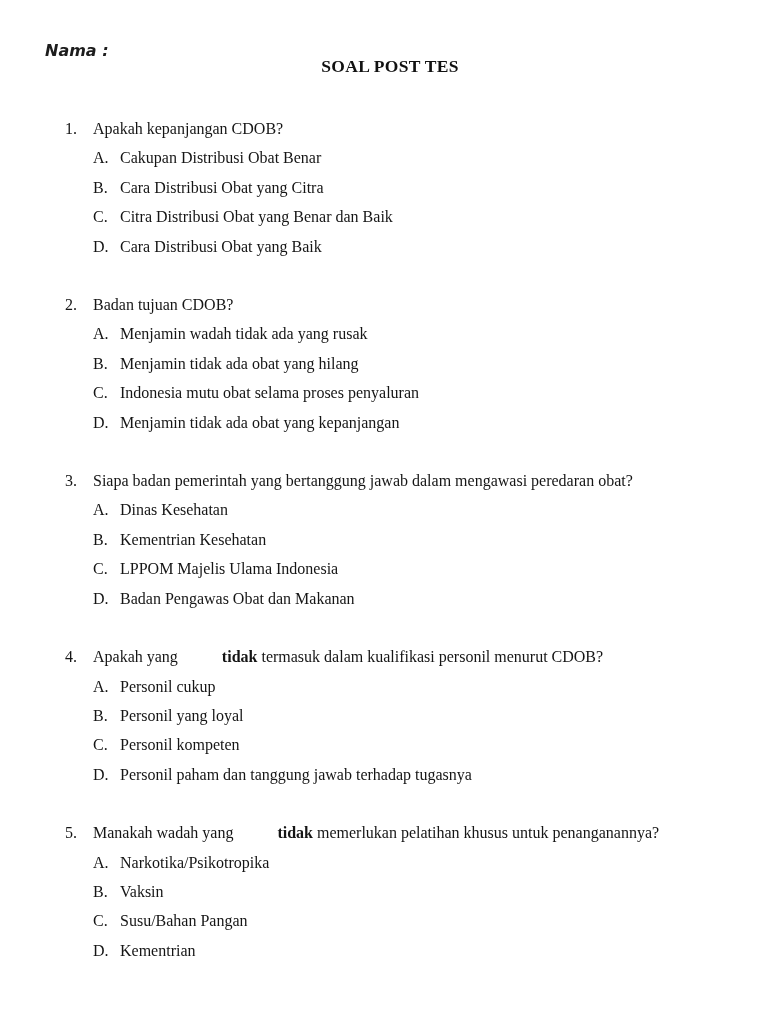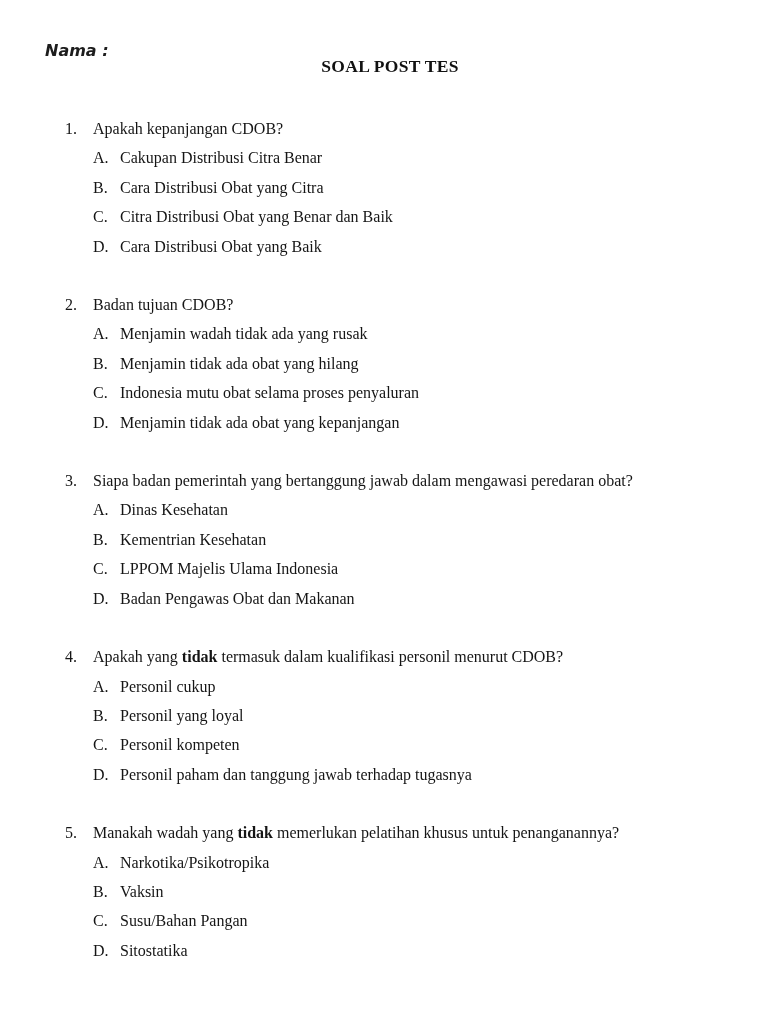--- a/index.html
+++ b/index.html
@@ -32,41 +32,41 @@
   }
   .questions {
     position: absolute;
     top: 114px; left: 65px; right: 38px;
     font-size: 16px;
   }
   .question { margin-bottom: 29px; }
   .line { display: flex; line-height: 29.4px; }
   .q-num { flex: 0 0 28px; }
   .q-text { flex: 1; }
-  .q-text b { font-weight: 700; }
+  .q-text b { font-weight: 700; margin-left: 40px; }
   .option { padding-left: 28px; }
   .opt-letter { flex: 0 0 27px; }
   .opt-text { flex: 1; }
 </style>
 </head>
 <body>
 
 <div class="name-label">Nama :</div>
 <div class="doc-title">SOAL POST TES</div>
 
 <div class="questions">
 
   <div class="question">
     <div class="line">
       <span class="q-num">1.</span>
       <span class="q-text"><span>Apakah kepanjangan CDOB?</span><b></b><span></span></span>
     </div>
     <div class="line option">
       <span class="opt-letter">A.</span>
-      <span class="opt-text">Cakupan Distribusi Citra Benar</span>
+      <span class="opt-text">Cakupan Distribusi Obat Benar</span>
     </div>
     <div class="line option">
       <span class="opt-letter">B.</span>
       <span class="opt-text">Cara Distribusi Obat yang Citra</span>
     </div>
     <div class="line option">
       <span class="opt-letter">C.</span>
       <span class="opt-text">Citra Distribusi Obat yang Benar dan Baik</span>
     </div>
     <div class="line option">
@@ -156,17 +156,17 @@
     <div class="line option">
       <span class="opt-letter">B.</span>
       <span class="opt-text">Vaksin</span>
     </div>
     <div class="line option">
       <span class="opt-letter">C.</span>
       <span class="opt-text">Susu/Bahan Pangan</span>
     </div>
     <div class="line option">
       <span class="opt-letter">D.</span>
-      <span class="opt-text">Sitostatika</span>
+      <span class="opt-text">Kementrian</span>
     </div>
   </div>
 
 </div>
 
 </body></html>

